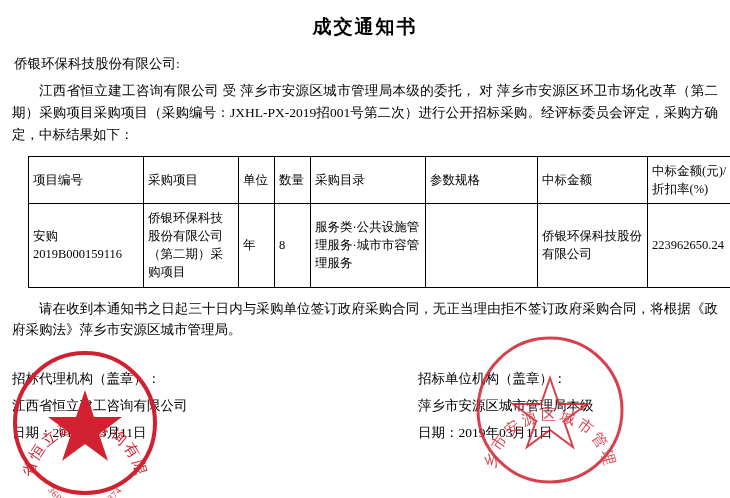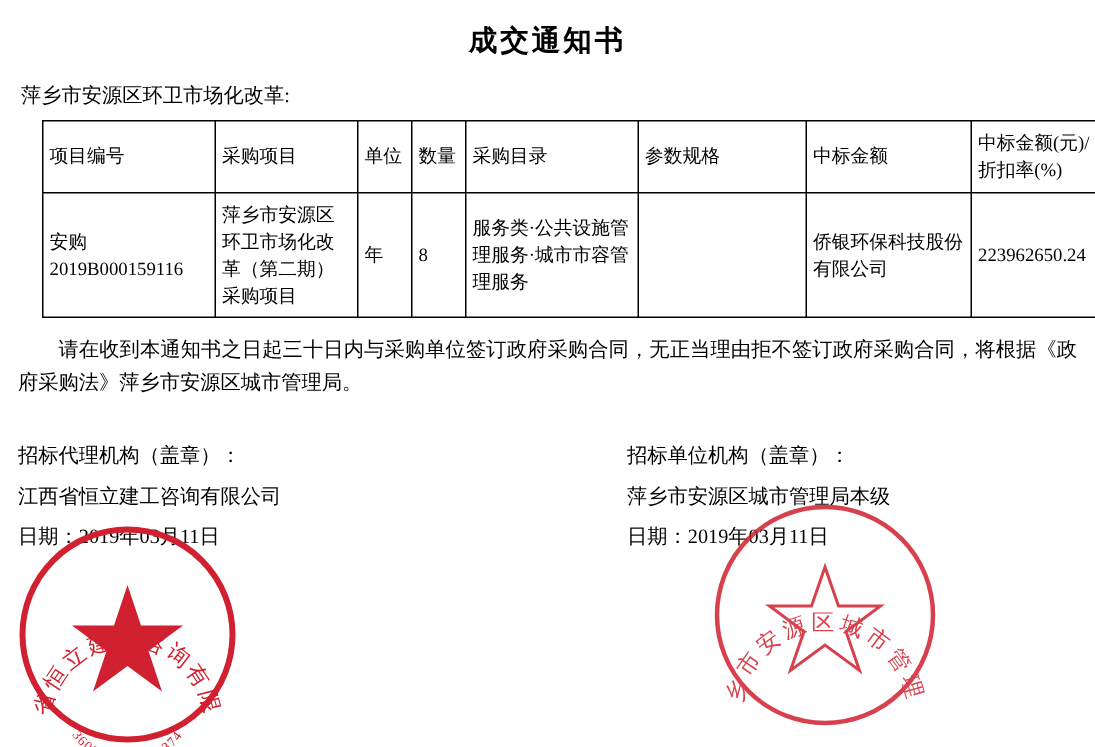--- a/index.html
+++ b/index.html
@@ -109,22 +109,23 @@
     opacity: 0.85;
   }
 </style>
 </head>
 <body>
 
 <div class="page">
 
   <div class="doc-title">成交通知书</div>
 
-  <div class="recipient">萍乡市安源区环卫市场化改革:</div>
-
+  <div class="recipient">侨银环保科技股份有限公司:</div>
+
+  <div class="body-para">江西省恒立建工咨询有限公司 受 萍乡市安源区城市管理局本级的委托， 对 萍乡市安源区环卫市场化改革（第二期）采购项目采购项目（采购编号：JXHL-PX-2019招001号第二次）进行公开招标采购。经评标委员会评定，采购方确定，中标结果如下：</div>
 
   <table class="award-table">
     <colgroup>
       <col class="col-1">
         <col class="col-2">
         <col class="col-3">
         <col class="col-4">
       <col class="col-5">
         <col class="col-6">
         <col class="col-7">
@@ -138,21 +139,21 @@
         <td>数量</td>
         <td>采购目录</td>
         <td>参数规格</td>
         <td>中标金额</td>
         <td>中标金额(元)/折扣率(%)</td>
       </tr>
     </thead>
     <tbody>
       <tr>
         <td>安购2019B000159116</td>
-        <td>萍乡市安源区环卫市场化改革（第二期）采购项目</td>
+        <td>侨银环保科技股份有限公司（第二期）采购项目</td>
         <td class="cell-center">年</td>
         <td class="cell-center">8</td>
         <td>服务类·公共设施管理服务·城市市容管理服务</td>
         <td></td>
         <td>侨银环保科技股份有限公司</td>
         <td>223962650.24</td>
       </tr>
     </tbody>
   </table>
 

